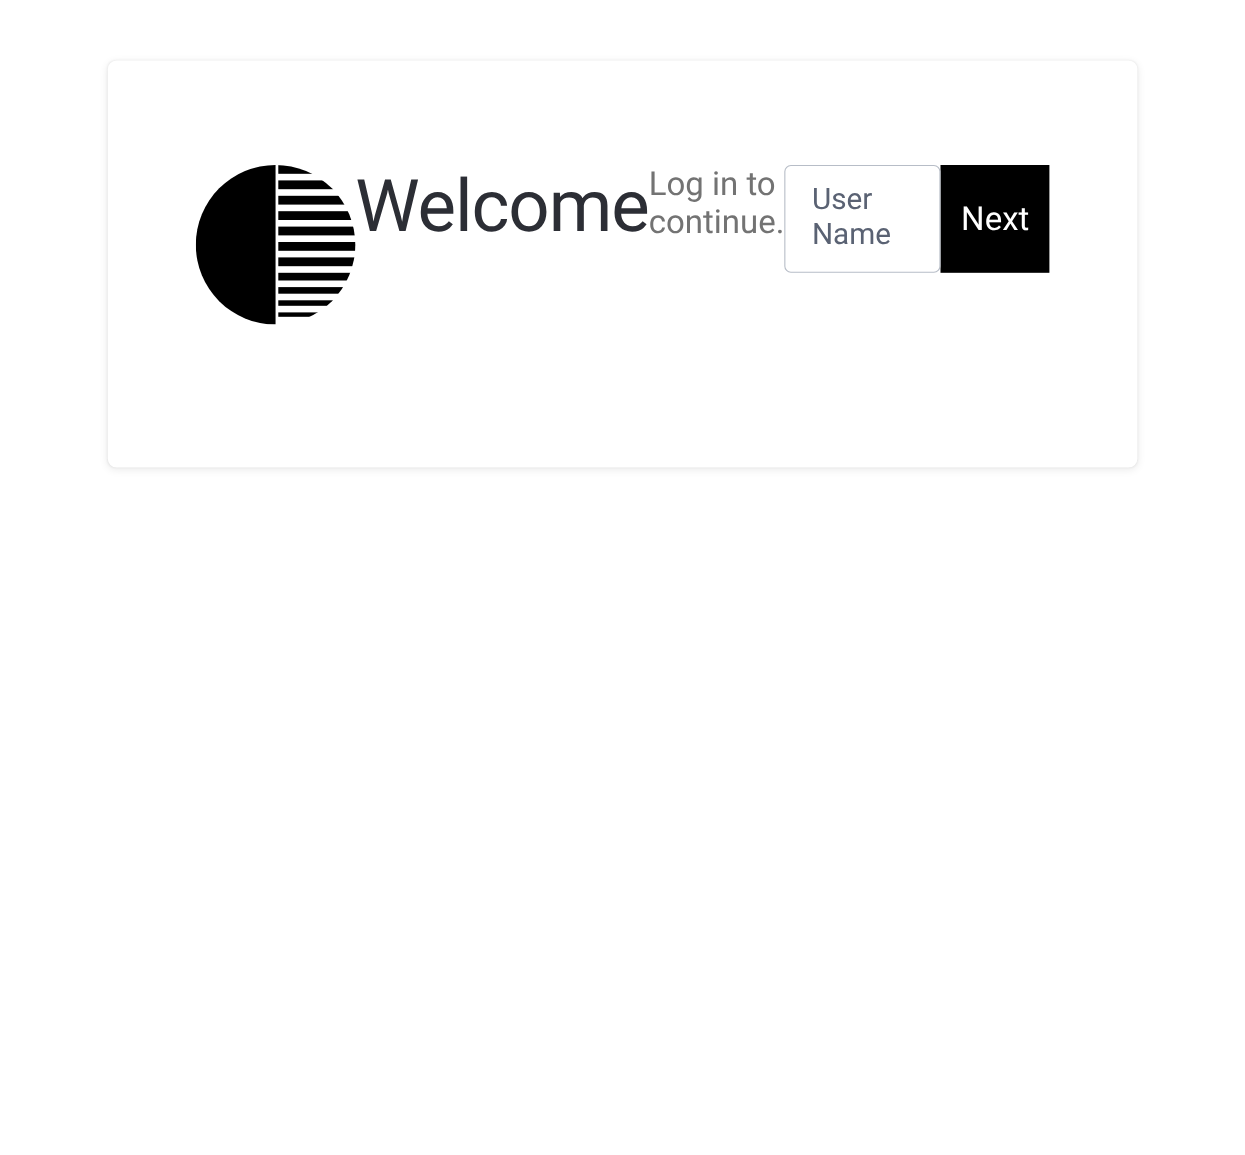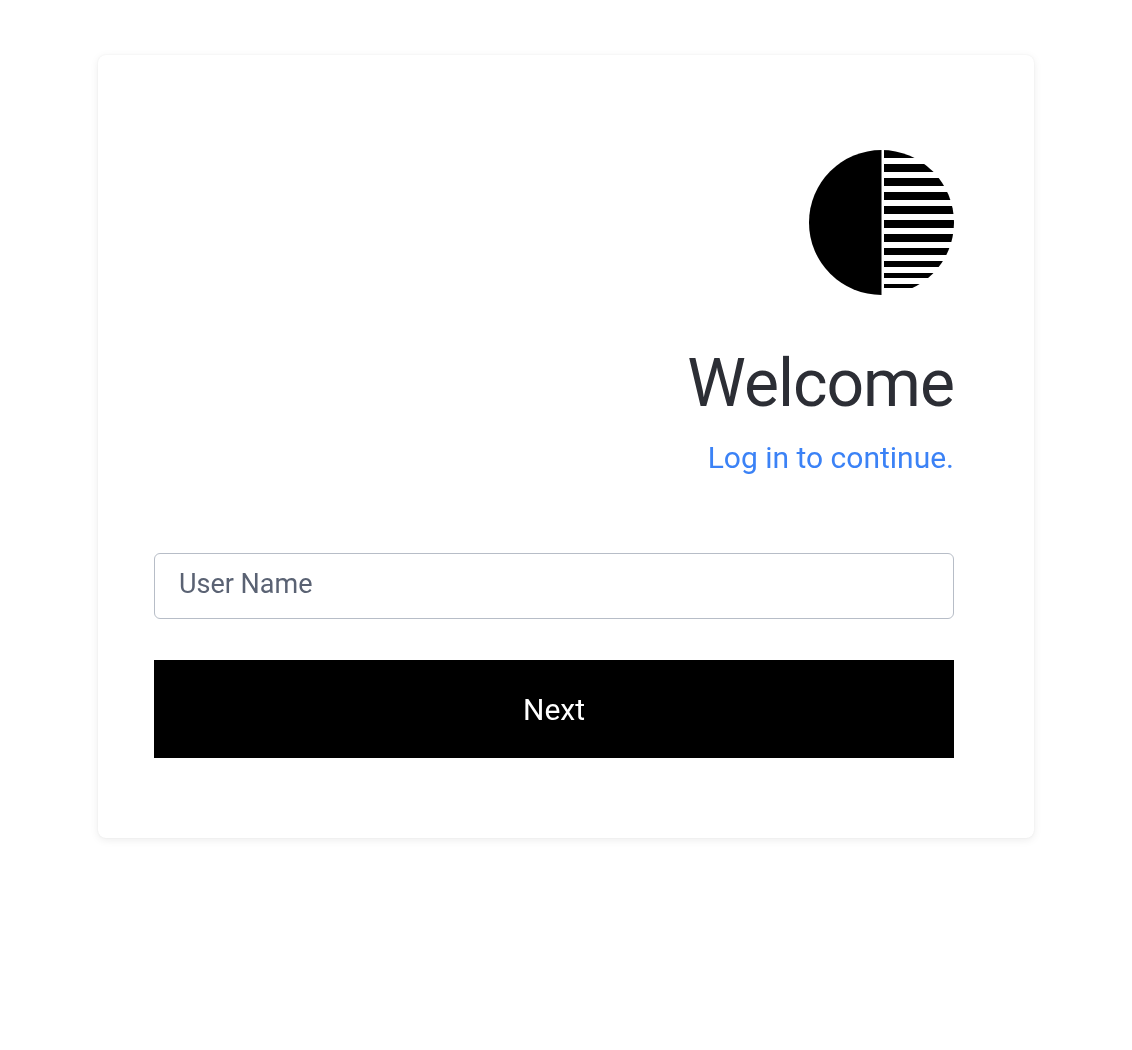--- a/index.html
+++ b/index.html
@@ -16,39 +16,38 @@
       min-height: 100vh;
       padding: 55px 0;
     }
     .card {
       width: 936px;
       background: #ffffff;
       border-radius: 8px;
       box-shadow: 0 2px 8px rgba(0,0,0,0.08), 0 0 2px rgba(0,0,0,0.06);
       padding: 95px 80px 80px 80px;
       display: flex;
-      flex-direction: column;
-      align-items: flex-end;
+      align-items: flex-start;
     }
     .logo {
       width: 145px;
       height: 145px;
       margin-bottom: 50px;
     }
     .title {
       font-size: 66px;
       font-weight: 400;
       color: #2c2e35;
       margin-bottom: 18px;
       letter-spacing: -1px;
     }
     .subtitle {
       font-size: 30px;
       font-weight: 400;
-      color: #3b82f6;
+      color: #737373;
       margin-bottom: 78px;
     }
     .field {
       width: 800px;
       border: 1.5px solid #b7bdc7;
       border-radius: 6px;
       padding: 14px 24px 14px 24px;
       margin-bottom: 41px;
       position: relative;
       background: #fff;

